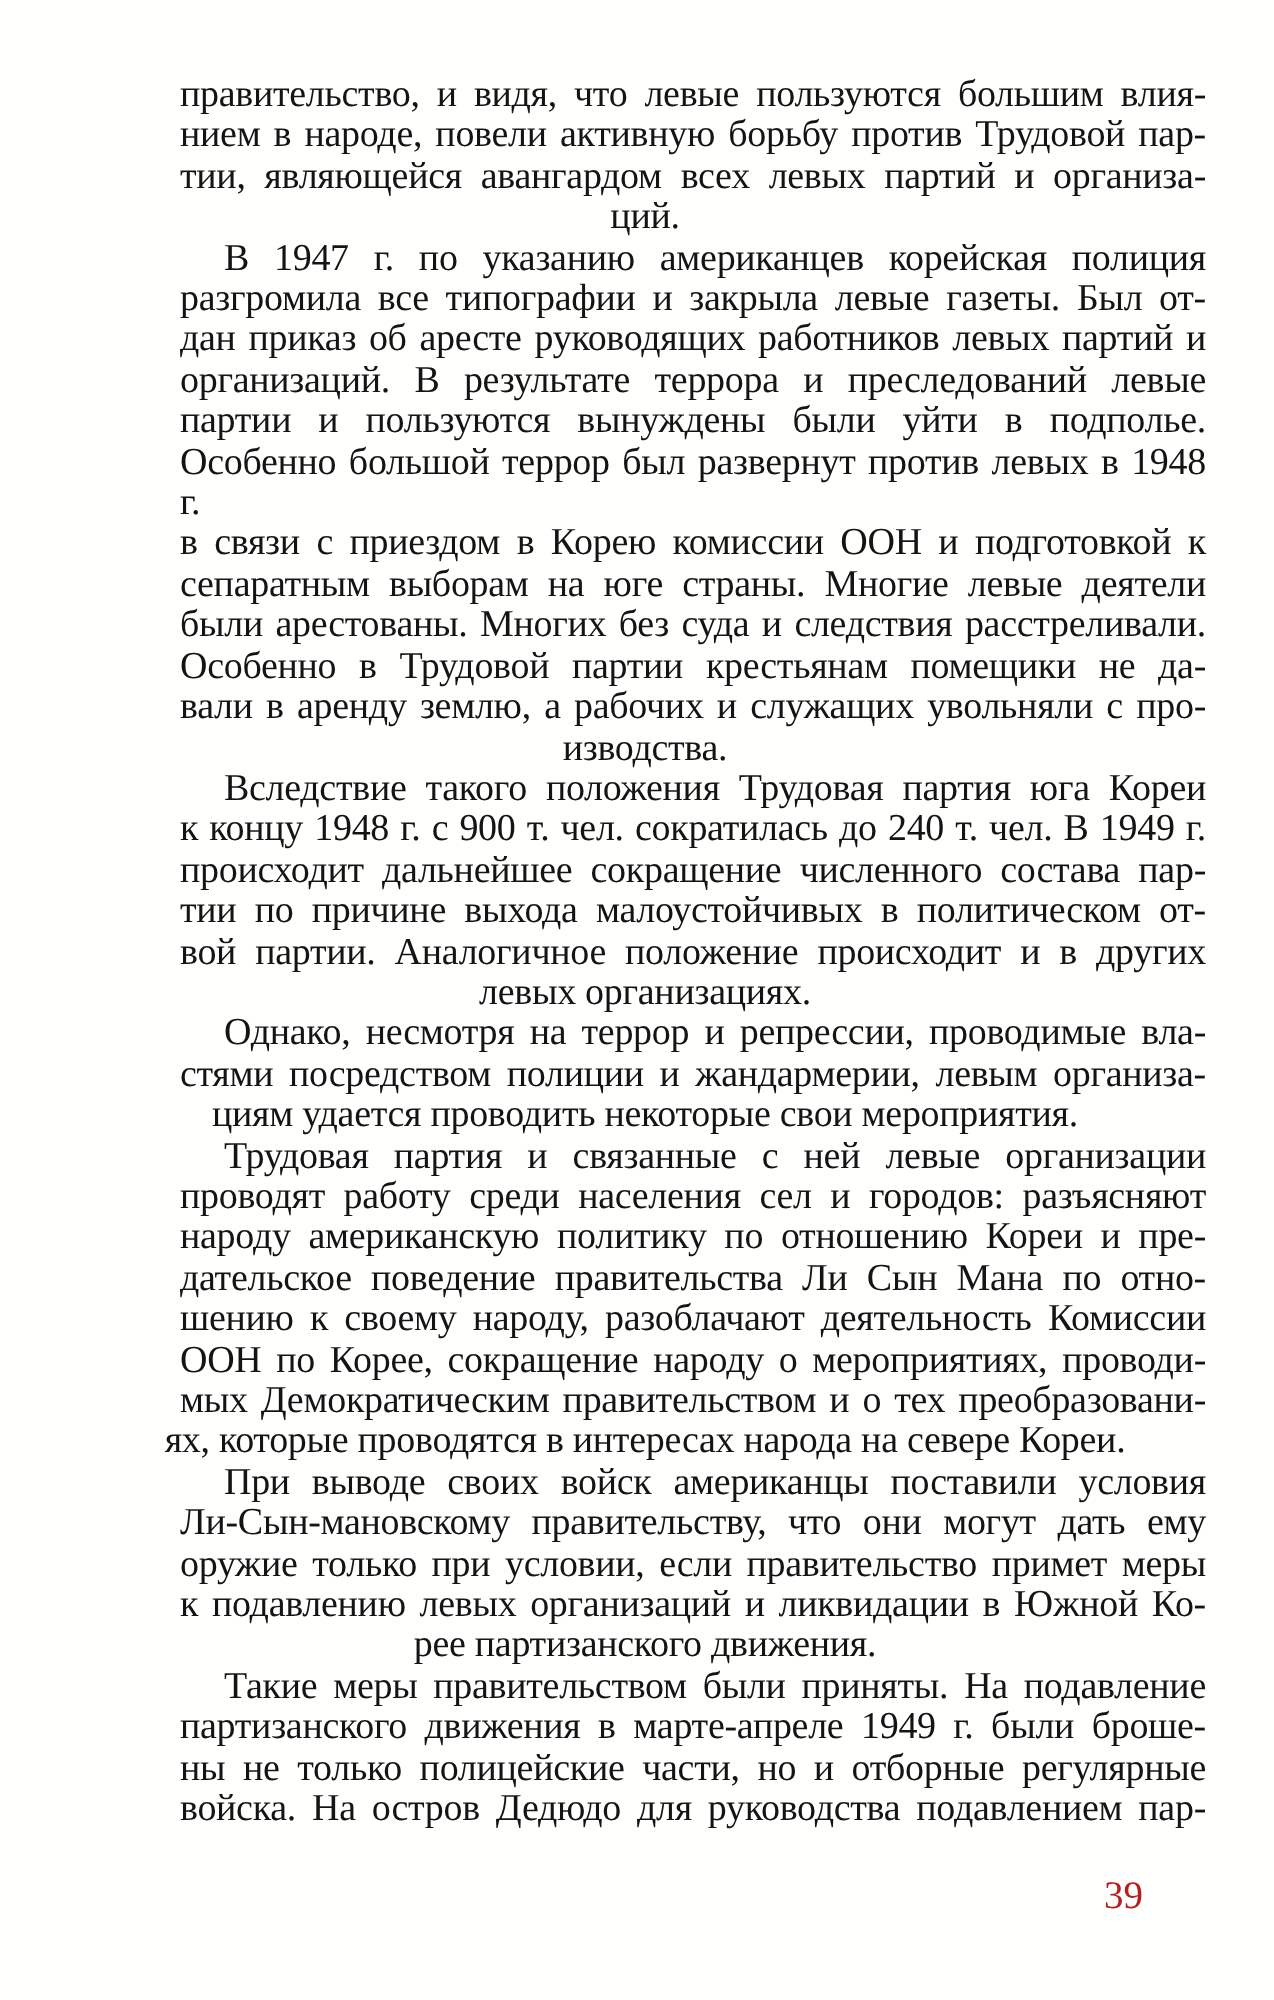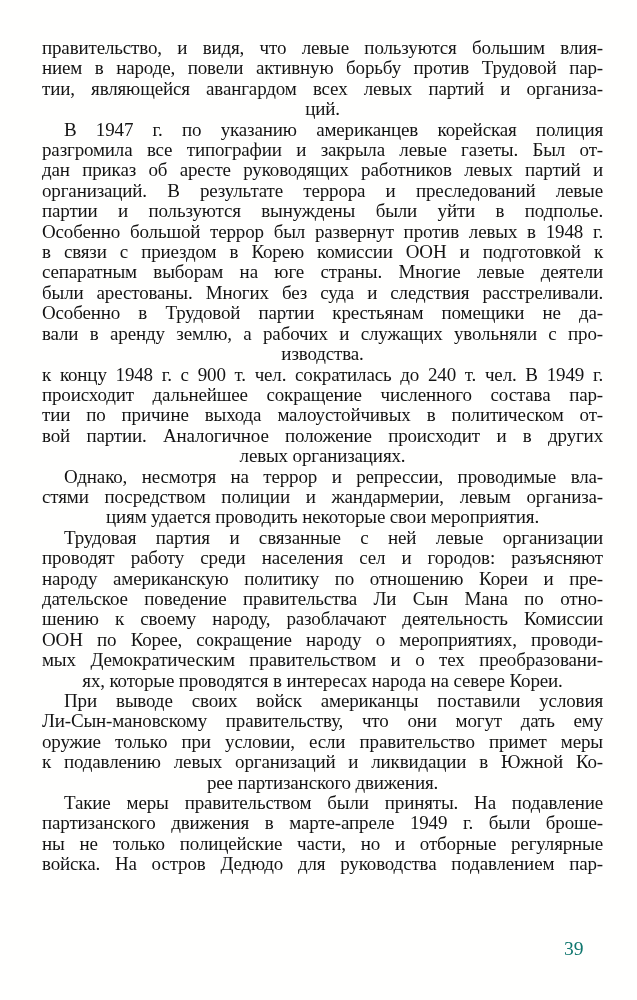--- a/index.html
+++ b/index.html
@@ -35,29 +35,30 @@
     margin: 0;
     padding: 0;
   }
   .line {
     white-space: normal;
     text-align: center;
   }
   .line.justify {
     text-align: justify;
     text-align-last: justify;
+    margin-left: 48px;
   }
   .line.indent {
     text-indent: 22px;
   }
   .page-number {
     position: absolute;
-    left: 564px;
+    left: 552px;
     top: 938px;
-    color: #0f766e;
+    color: #b91c1c;
     font-size: 19.5px;
   }
 </style>
 </head>
 <body>
 
 <div class="page">
   <div class="text-block" id="text-block">
       <div class="line justify">правительство, и видя, что левые пользуются большим влия-</div>
       <div class="line justify">нием в народе, повели активную борьбу против Трудовой пар-</div>
@@ -70,20 +71,21 @@
       <div class="line justify">организаций. В результате террора и преследований левые</div>
       <div class="line justify">партии и пользуются вынуждены были уйти в подполье.</div>
       <div class="line justify">Особенно большой террор был развернут против левых в 1948 г.</div>
       <div class="line justify">в связи с приездом в Корею комиссии ООН и подготовкой к</div>
       <div class="line justify">сепаратным выборам на юге страны. Многие левые деятели</div>
       <div class="line justify">были арестованы. Многих без суда и следствия расстреливали.</div>
       <div class="line justify">Особенно в Трудовой партии крестьянам помещики не да-</div>
       <div class="line justify">вали в аренду землю, а рабочих и служащих увольняли с про-</div>
       <div class="line">изводства.</div>
       <div class="para"></div>
+      <div class="line justify indent">Вследствие такого положения Трудовая партия юга Кореи</div>
       <div class="line justify">к концу 1948 г. с 900 т. чел. сократилась до 240 т. чел. В 1949 г.</div>
       <div class="line justify">происходит дальнейшее сокращение численного состава пар-</div>
       <div class="line justify">тии по причине выхода малоустойчивых в политическом от-</div>
       <div class="line justify">вой партии. Аналогичное положение происходит и в других</div>
       <div class="line">левых организациях.</div>
       <div class="para"></div>
       <div class="line justify indent">Однако, несмотря на террор и репрессии, проводимые вла-</div>
       <div class="line justify">стями посредством полиции и жандармерии, левым организа-</div>
       <div class="line">циям удается проводить некоторые свои мероприятия.</div>
       <div class="para"></div>

